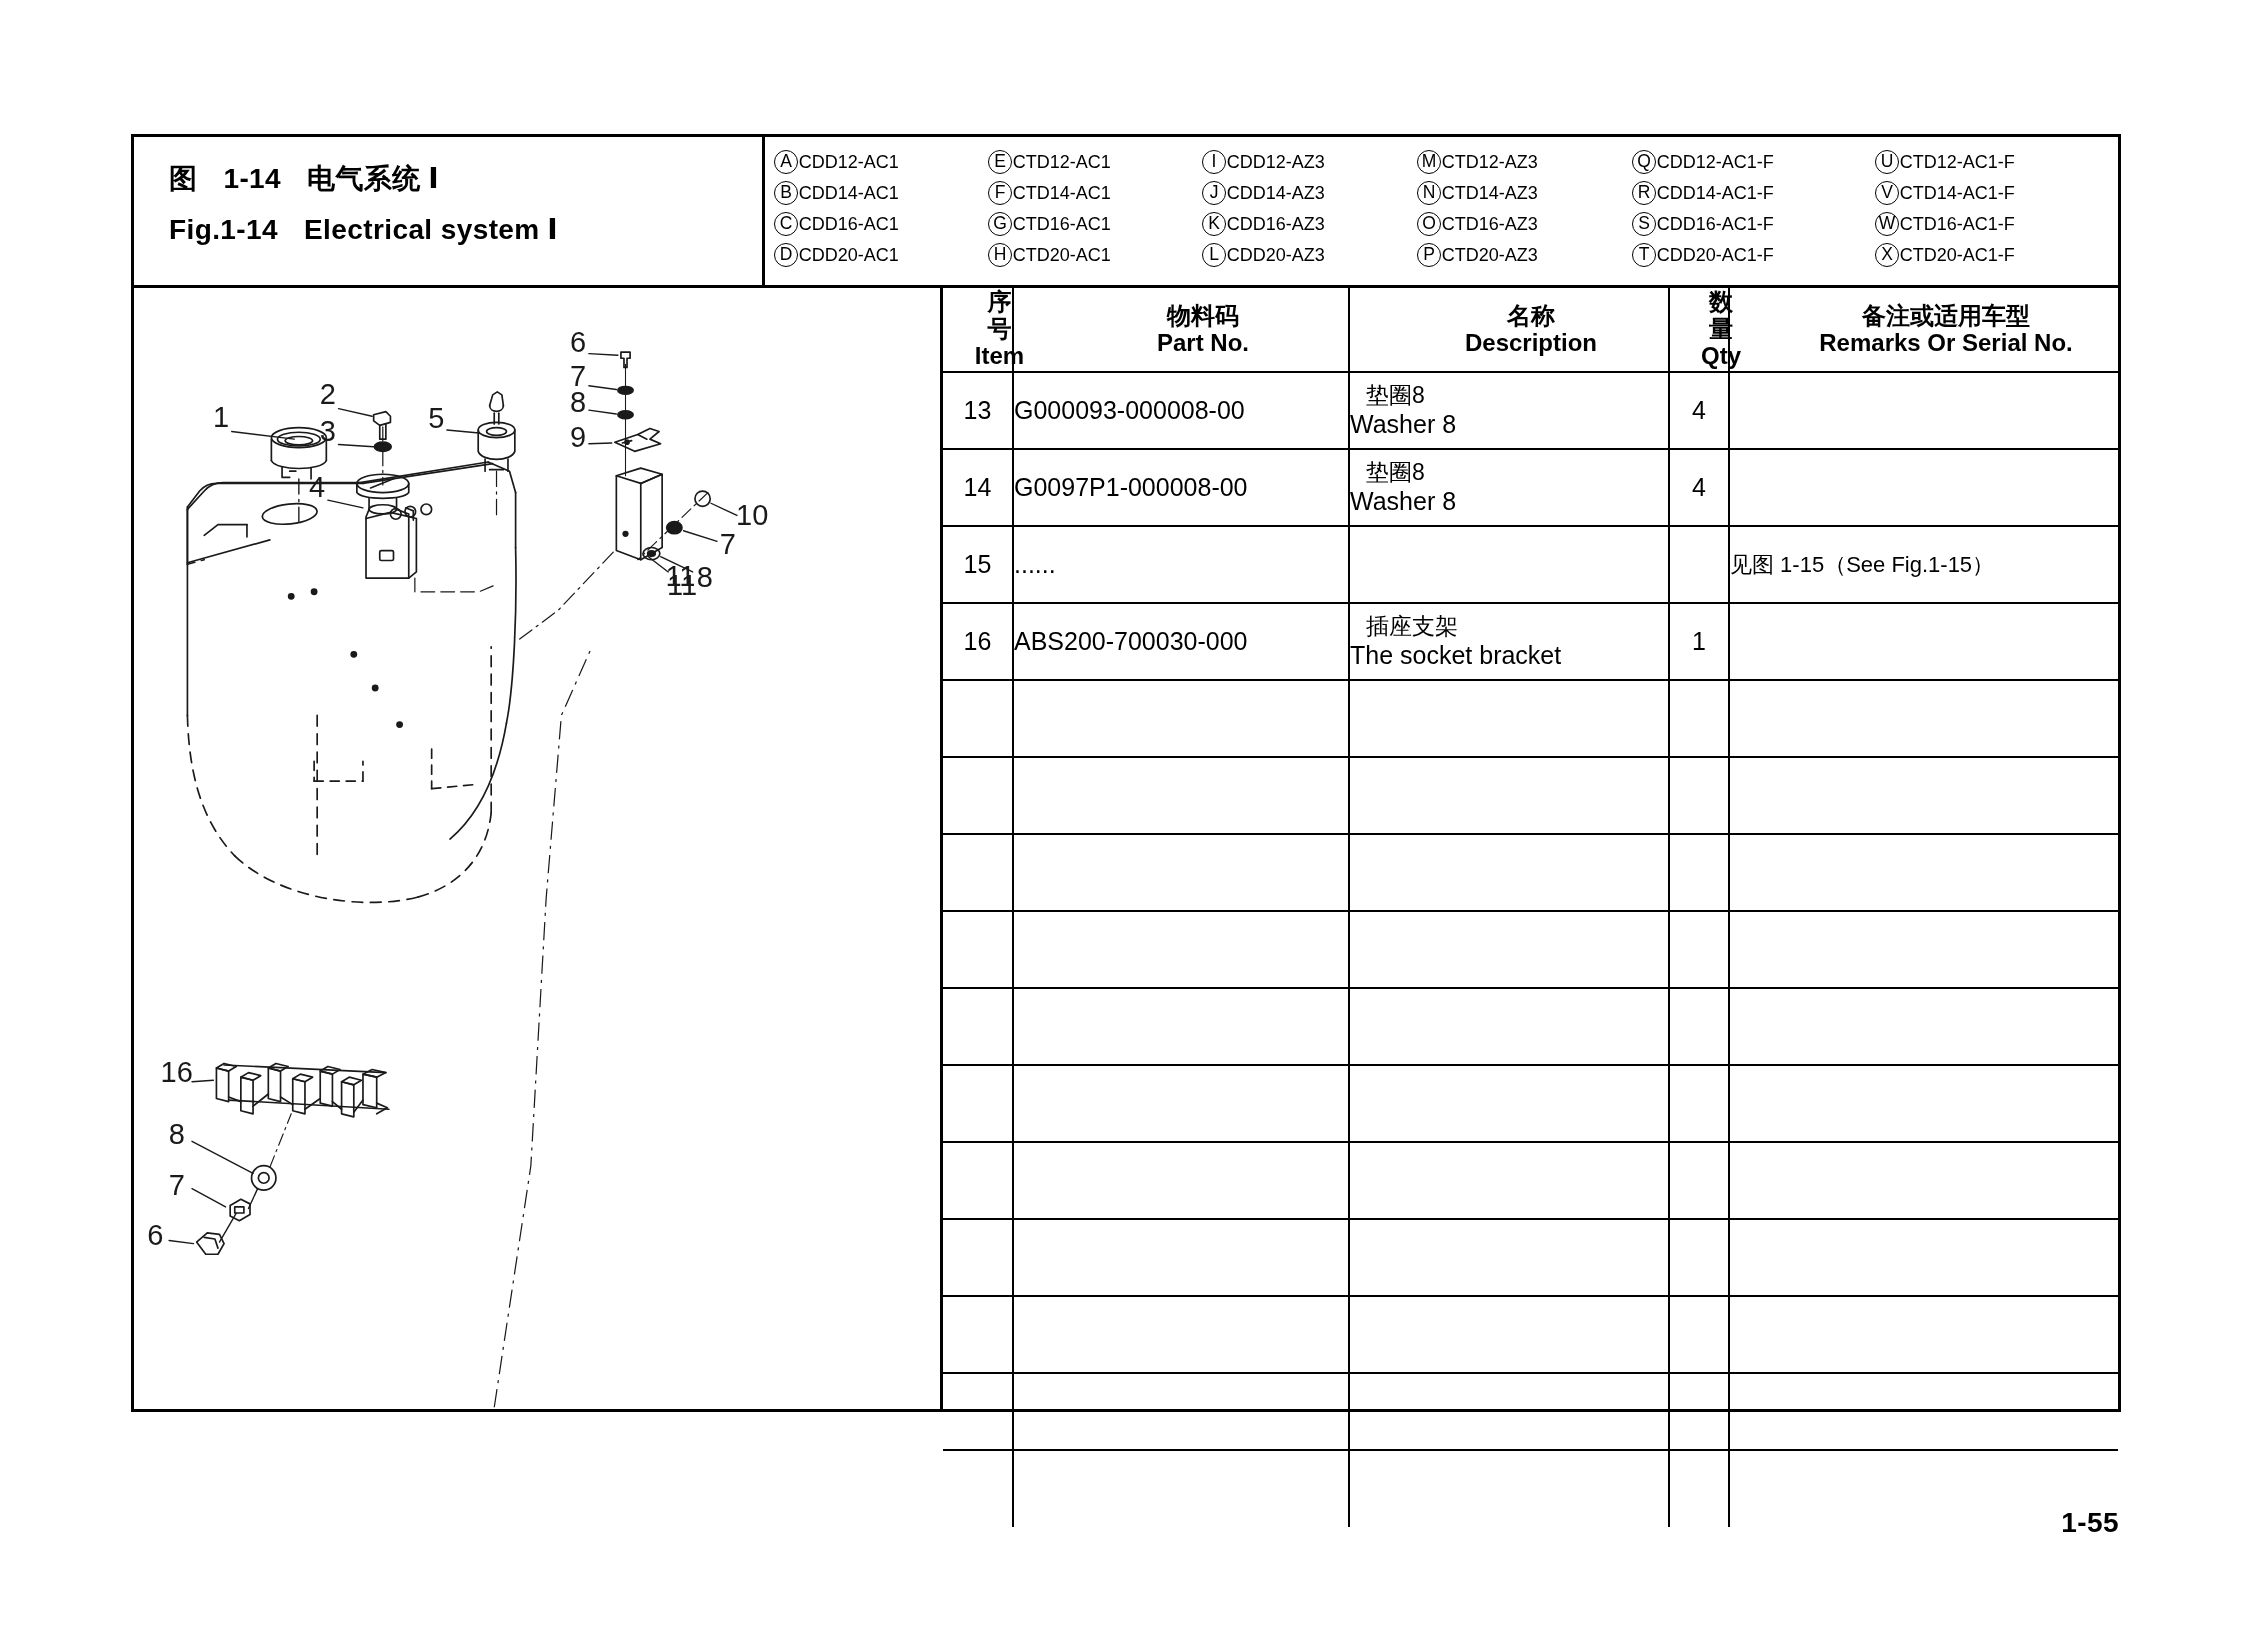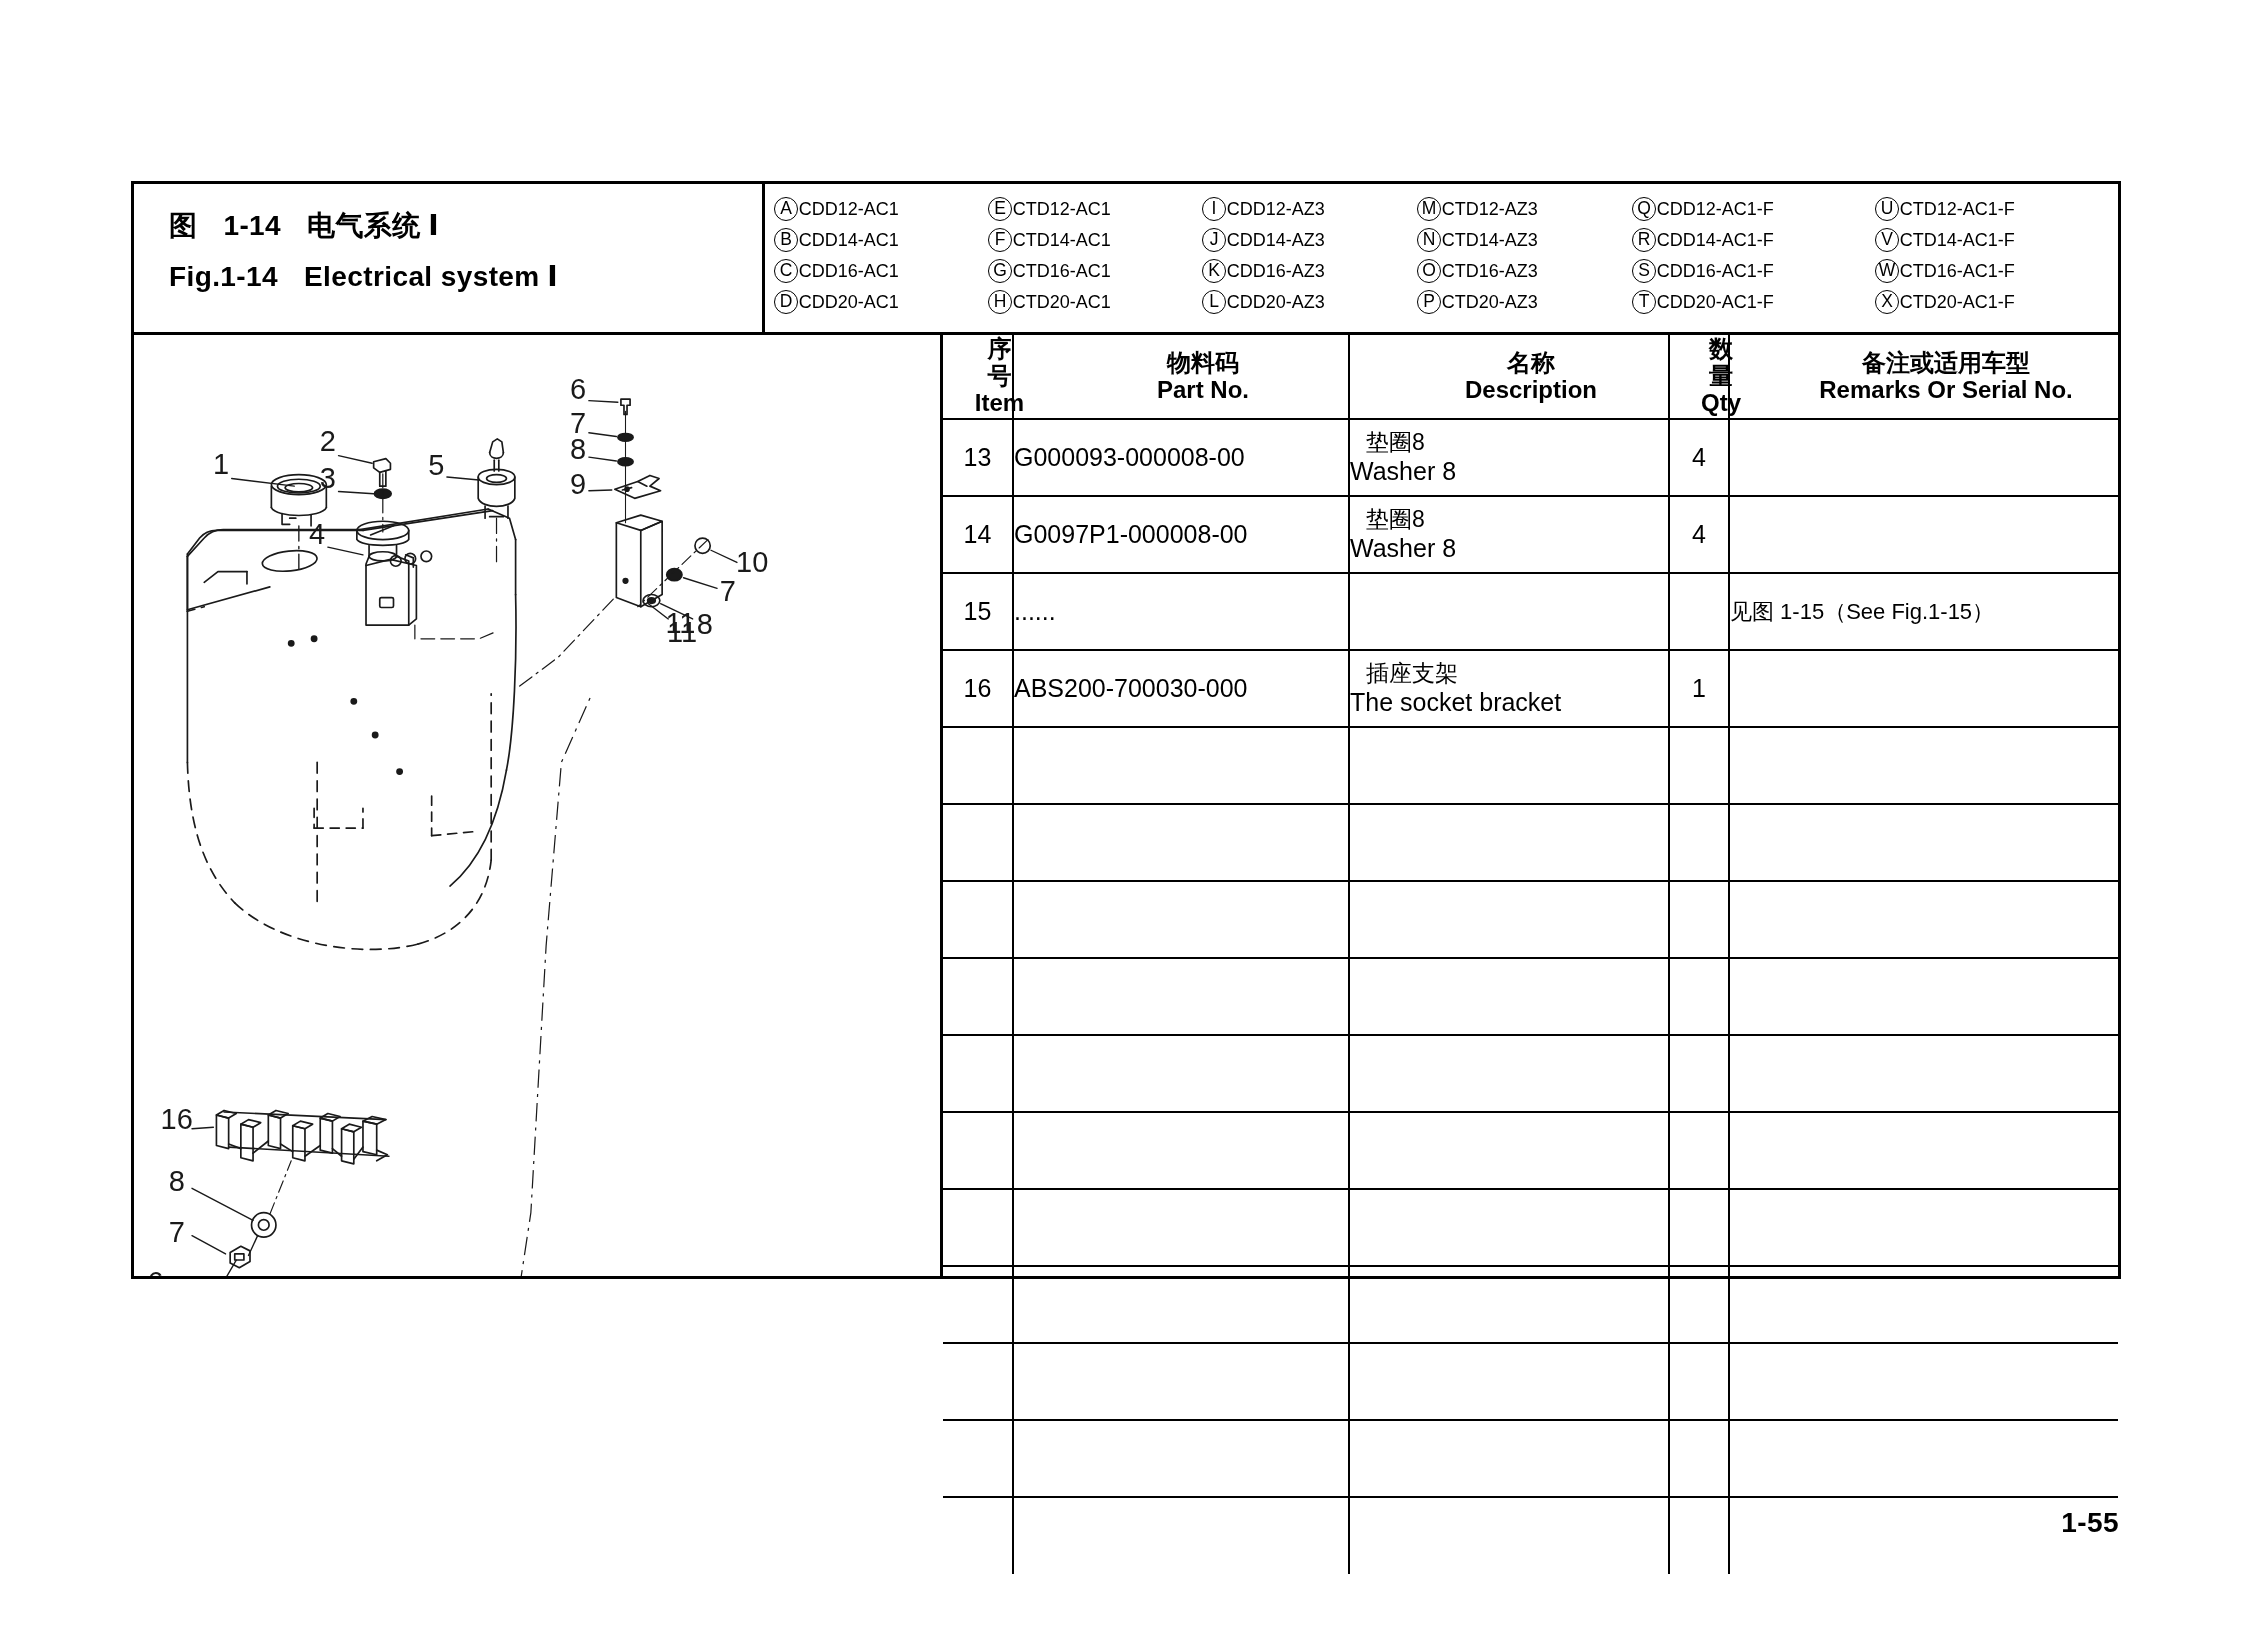--- a/index.html
+++ b/index.html
@@ -15,24 +15,23 @@
     color: #000000;
     overflow: hidden;
   }
 
   
   .page-frame {
     position: absolute;
     left: 131px;
     top: 134px;
     width: 1990px;
-    height: 1098px;
+    height: 1278px;
     border: 3.8px solid #000;
     box-sizing: border-box;
-    margin-top: 47px;
   }
 
   
   .header-band {
     position: absolute;
     left: 0;
     top: 0;
     right: 0;
     height: 151px;
     border-bottom: 3.8px solid #000;

